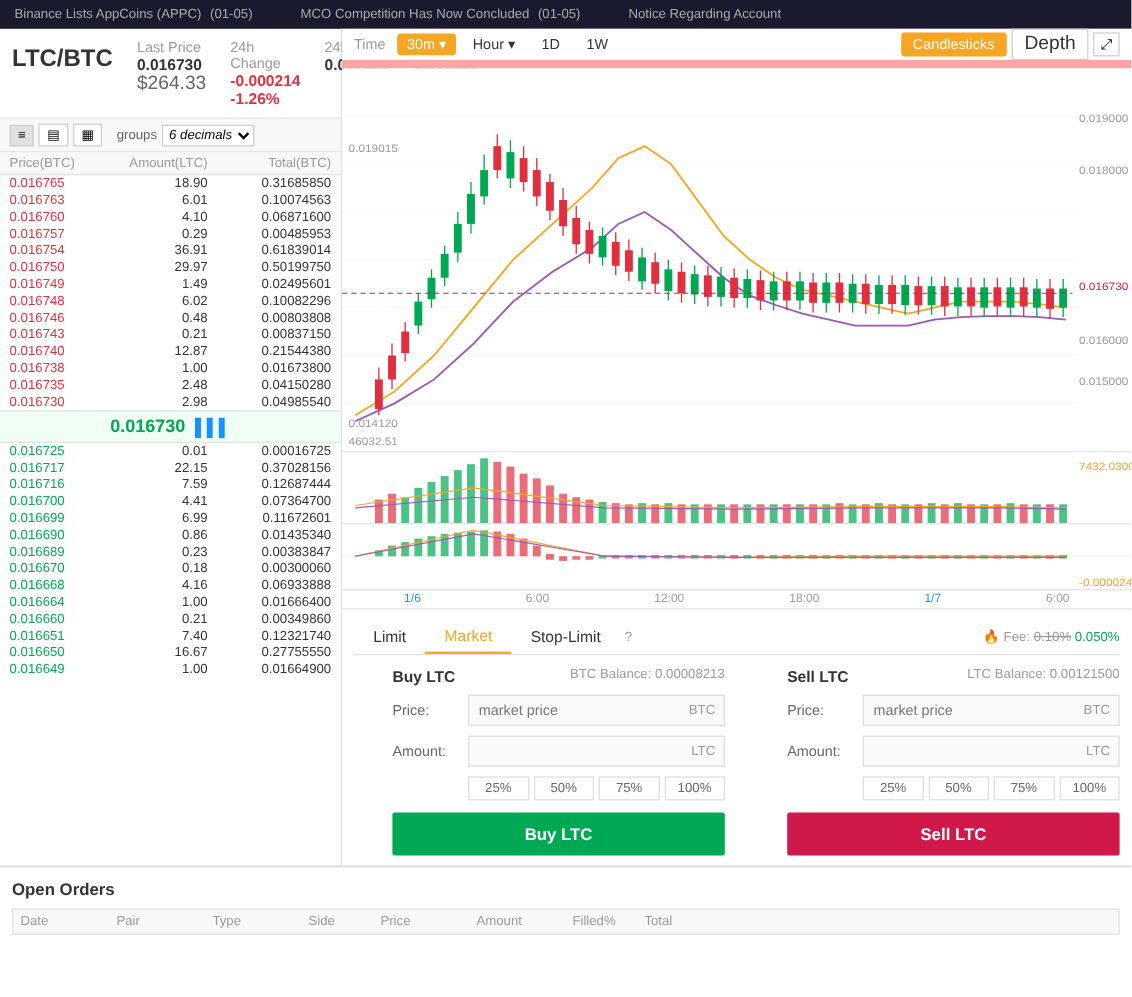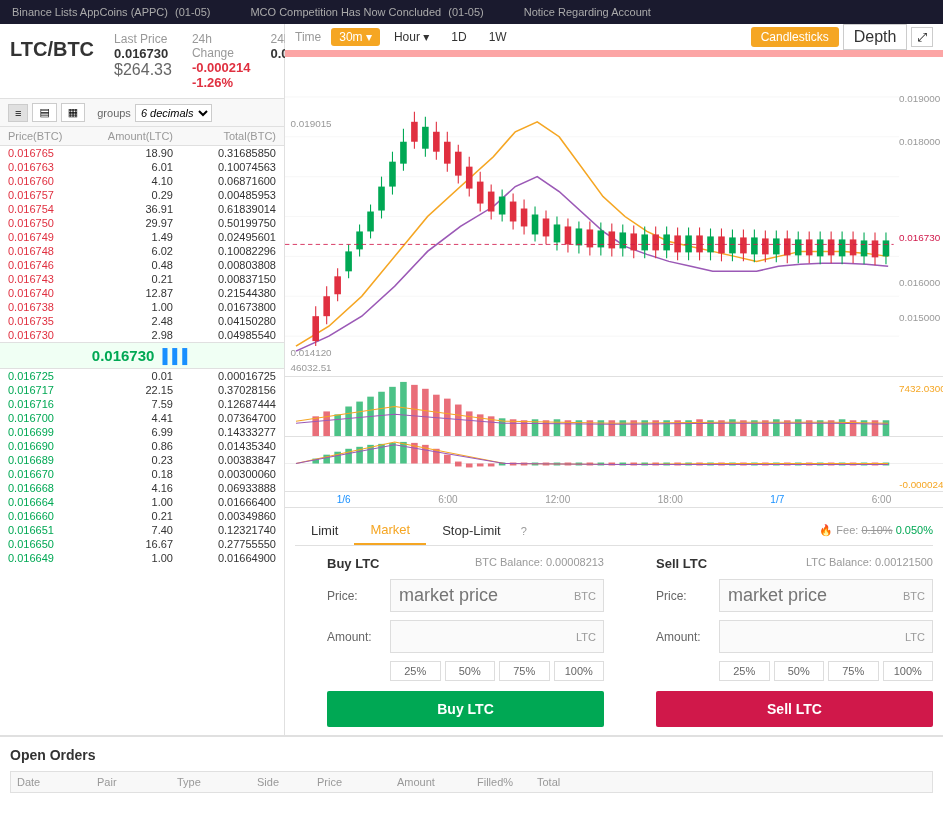--- a/index.html
+++ b/index.html
@@ -262,21 +262,21 @@
       align-items: center;
       margin-bottom: 8px;
       gap: 8px;
     }
     .form-label { width: 55px; font-size: 12px; color: #666; flex-shrink: 0; }
     .form-input-wrap { flex: 1; position: relative; }
     .form-input {
       width: 100%;
       padding: 5px 35px 5px 8px;
       border: 1px solid #ddd;
-      font-size: 18px;
+      font-size: 12px;
       color: #000000;
       background: #fafafa;
     }
     .form-input-suffix {
       position: absolute;
       right: 8px;
       top: 50%;
       transform: translateY(-50%);
       font-size: 11px;
       color: #999;
@@ -512,21 +512,21 @@
           <span class="total">0.12687444</span>
         </div>
         <div class="ob-row">
           <span class="price-buy">0.016700</span>
           <span class="amount">4.41</span>
           <span class="total">0.07364700</span>
         </div>
         <div class="ob-row">
           <span class="price-buy">0.016699</span>
           <span class="amount">6.99</span>
-          <span class="total">0.14333277</span>
+          <span class="total">0.11672601</span>
         </div>
         <div class="ob-row">
           <span class="price-buy">0.016690</span>
           <span class="amount">0.86</span>
           <span class="total">0.01435340</span>
         </div>
         <div class="ob-row">
           <span class="price-buy">0.016689</span>
           <span class="amount">0.23</span>
           <span class="total">0.00383847</span>

